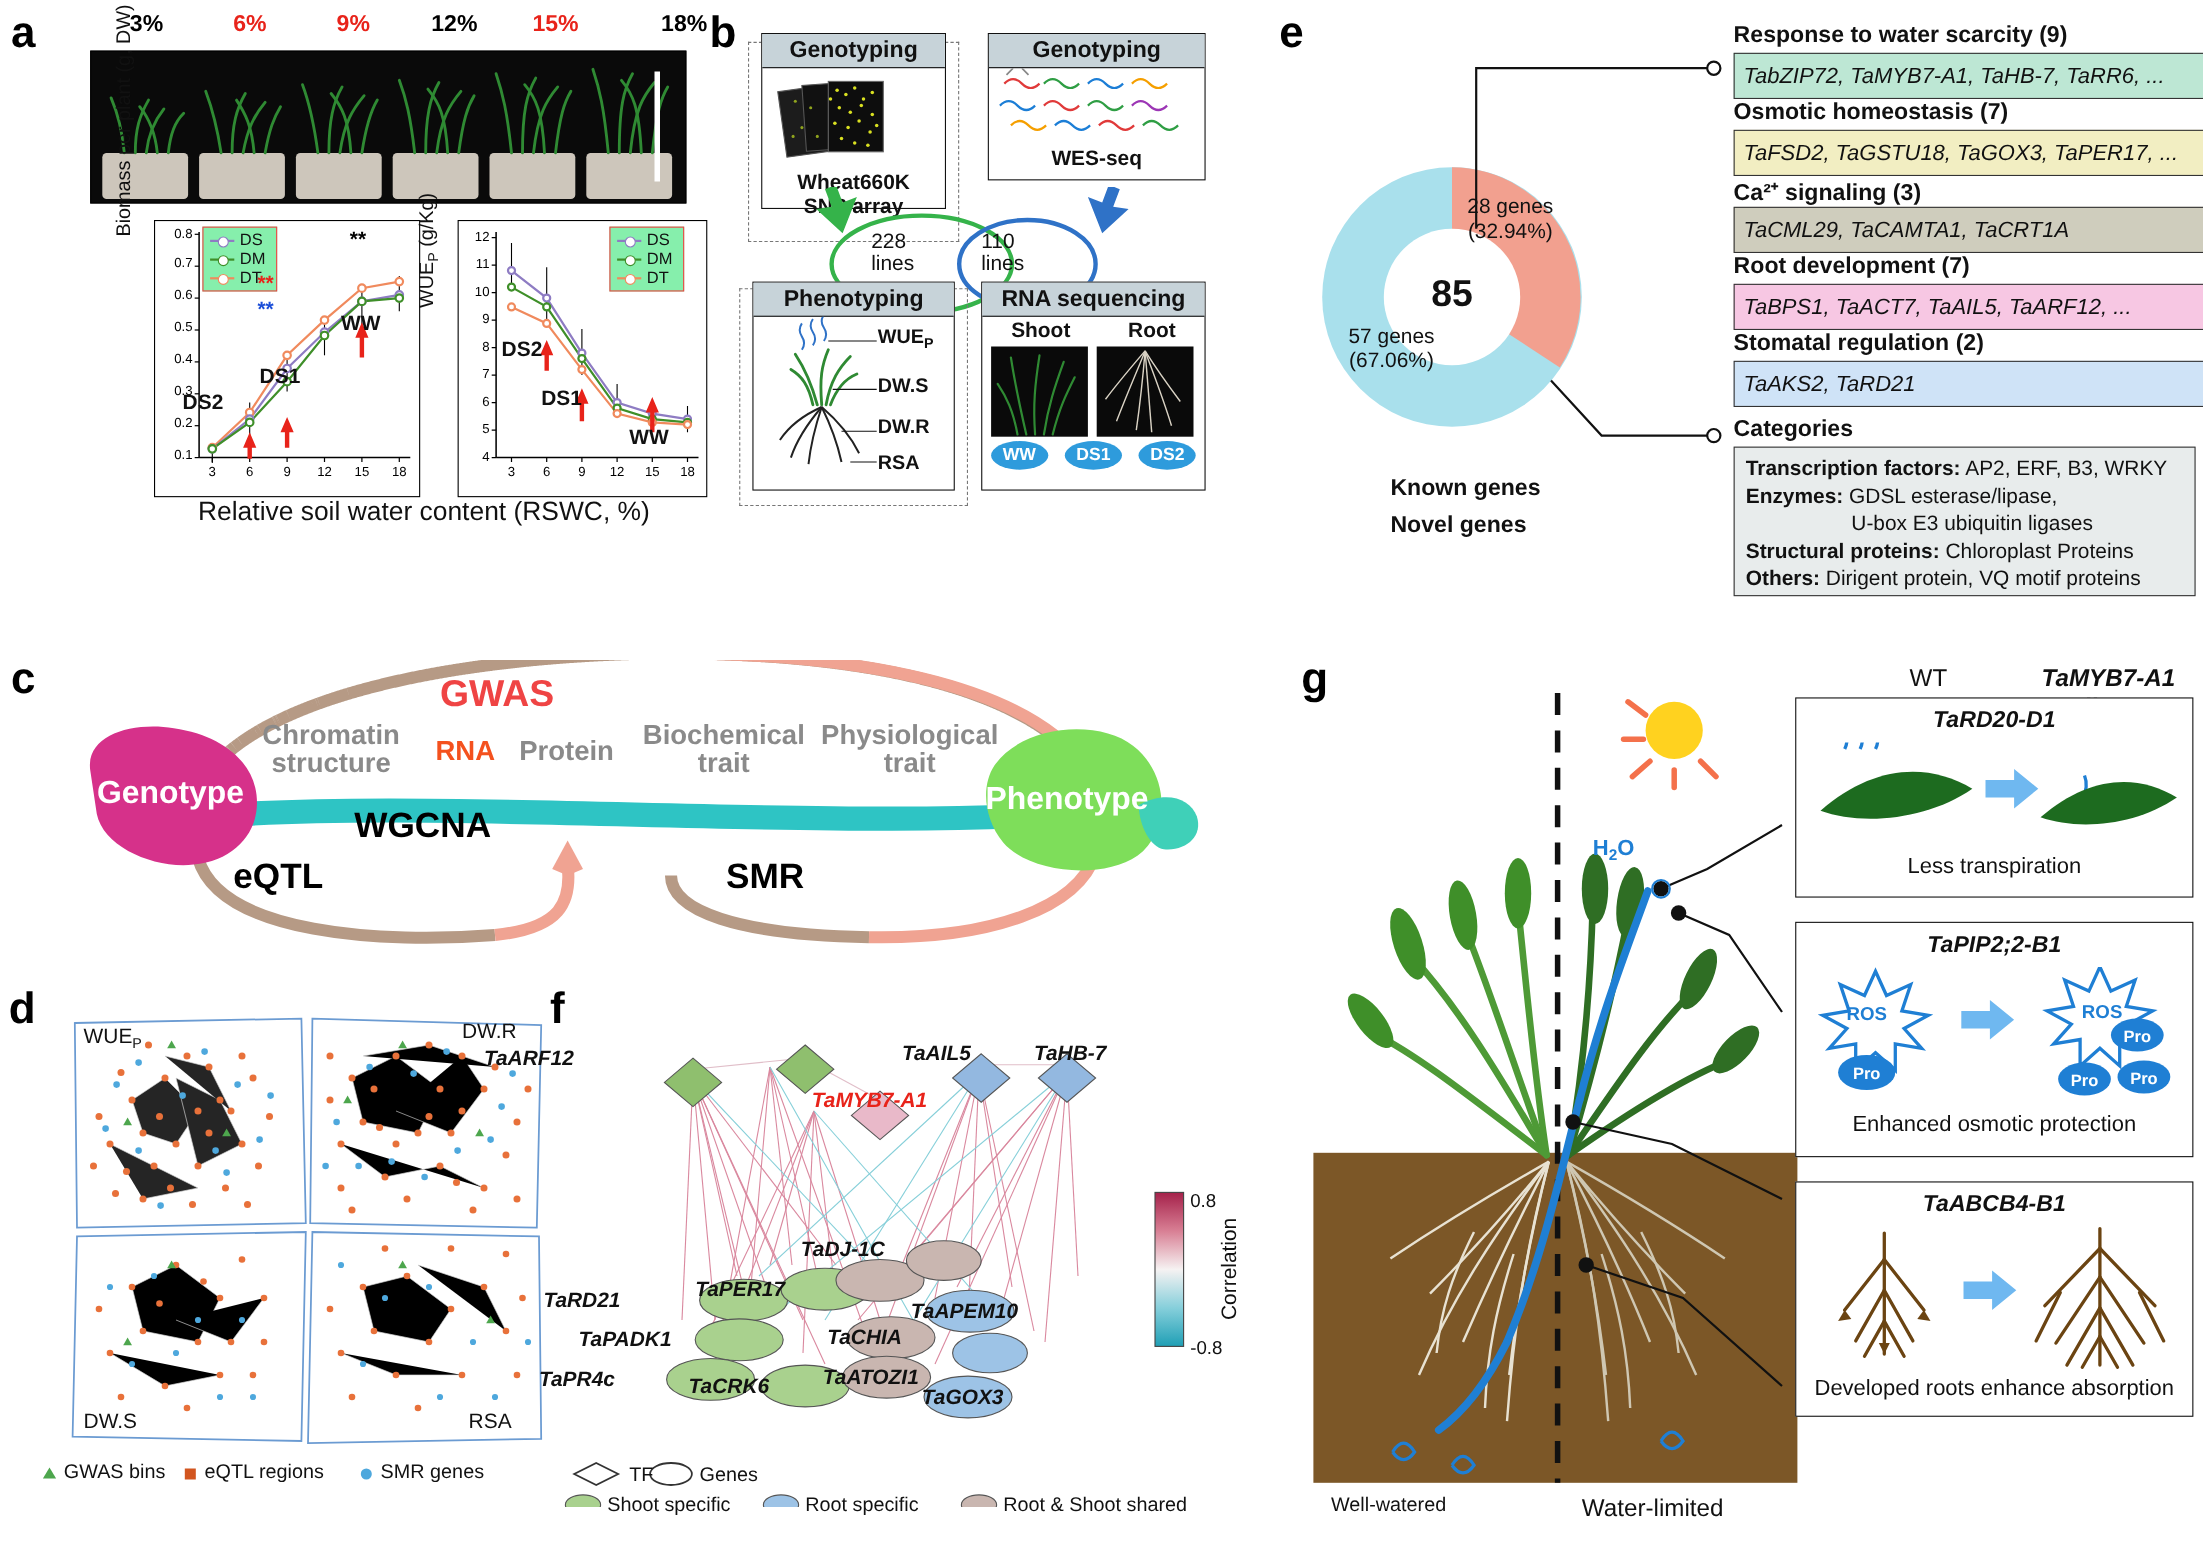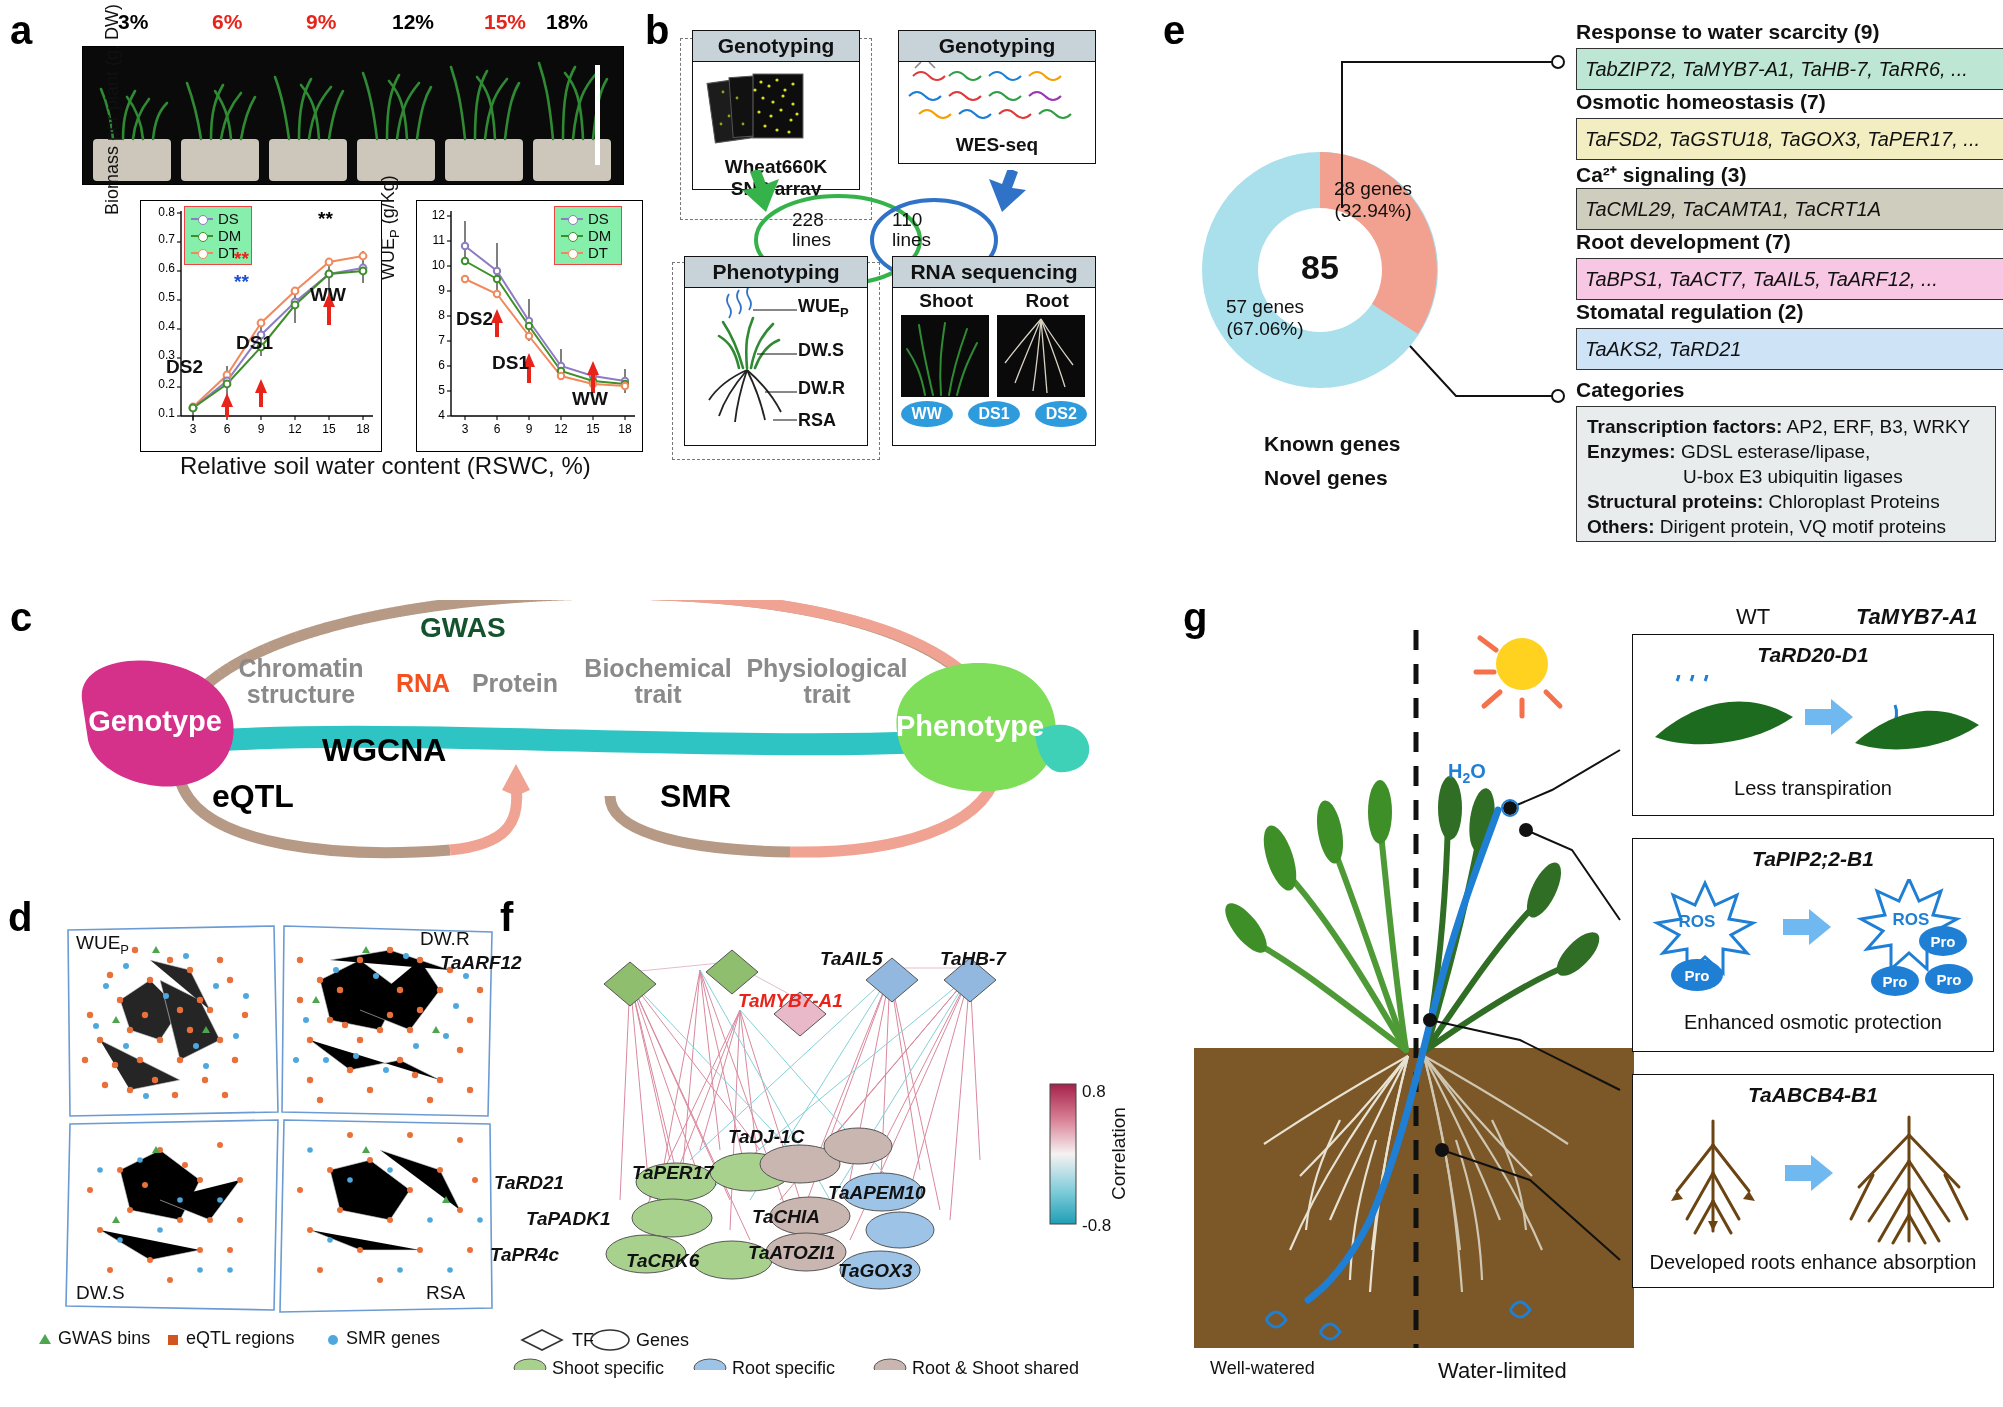--- a/index.html
+++ b/index.html
@@ -69,21 +69,21 @@
 <div class="fig">
 
   <div class="panel-letter" style="left:10px;top:8px">a</div>
   <div id="panel-a">
 
     <div class="rswc-label" style="left:62px;top:0;color:#000">3%</div>
     <div class="rswc-label" style="left:156px;top:0;color:#e8231a">6%</div>
     <div class="rswc-label" style="left:250px;top:0;color:#e8231a">9%</div>
     <div class="rswc-label" style="left:336px;top:0;color:#000">12%</div>
     <div class="rswc-label" style="left:428px;top:0;color:#e8231a">15%</div>
-    <div class="rswc-label" style="left:490px;top:0;color:#000">18%</div>
+    <div class="rswc-label" style="left:545px;top:0;color:#000">18%</div>
 
     <div class="photo">
       <svg width="540" height="137" viewBox="0 0 540 137">
         <rect width="540" height="137" fill="#0a0a0a"></rect>
         <g>
 
           <g fill="#cdc6bb">
             <rect x="10" y="92" width="78" height="42" rx="4"></rect>
             <rect x="98" y="92" width="78" height="42" rx="4"></rect>
             <rect x="186" y="92" width="78" height="42" rx="4"></rect>
@@ -576,21 +576,21 @@
       <path d="M946 186 l16 -44 l-32 2 z" fill="#f0a392"></path>
 
       <path d="M120 144 C330 122 740 160 960 136" fill="none" stroke="#2ec4c4" stroke-width="22" stroke-linecap="round"></path>
       <path d="M950 136 l40 -8 l-6 22 z" fill="#2ec4c4"></path>
 
       <path d="M32 100 C28 68 70 56 108 62 C150 68 176 90 182 116 C190 150 168 182 126 186 C90 190 44 170 38 140 Z" fill="#d6318a"></path>
 
       <path d="M854 96 C880 58 950 54 980 78 C1014 104 1014 156 984 178 C952 200 886 194 862 166 C844 144 842 114 854 96 Z" fill="#7ede5a"></path>
       <path d="M985 132 C1010 118 1032 126 1038 142 C1044 160 1028 174 1008 172 C996 170 986 152 985 132 Z" fill="#3fd0b8"></path>
     </svg>
-    <div class="c-big" style="left:390px;top:12px;font-size:28px;color:#14532d">GWAS</div>
+    <div class="c-big" style="left:370px;top:12px;font-size:34px;color:#ef4444">GWAS</div>
     <div class="c-big" style="left:182px;top:178px;font-size:32px">eQTL</div>
     <div class="c-big" style="left:630px;top:178px;font-size:32px">SMR</div>
     <div class="c-big" style="left:292px;top:132px;font-size:32px">WGCNA</div>
     <div class="abs" style="left:55px;top:105px;width:140px;color:#fff;font-weight:bold;font-size:29px;text-align:center">Genotype</div>
     <div class="abs" style="left:860px;top:110px;width:160px;color:#fff;font-weight:bold;font-size:29px;text-align:center">Phenotype</div>
 
     <div class="c-word" style="left:196px;top:55px;width:150px">
       <div>Chromatin</div>
       <div>structure</div>
     </div>

